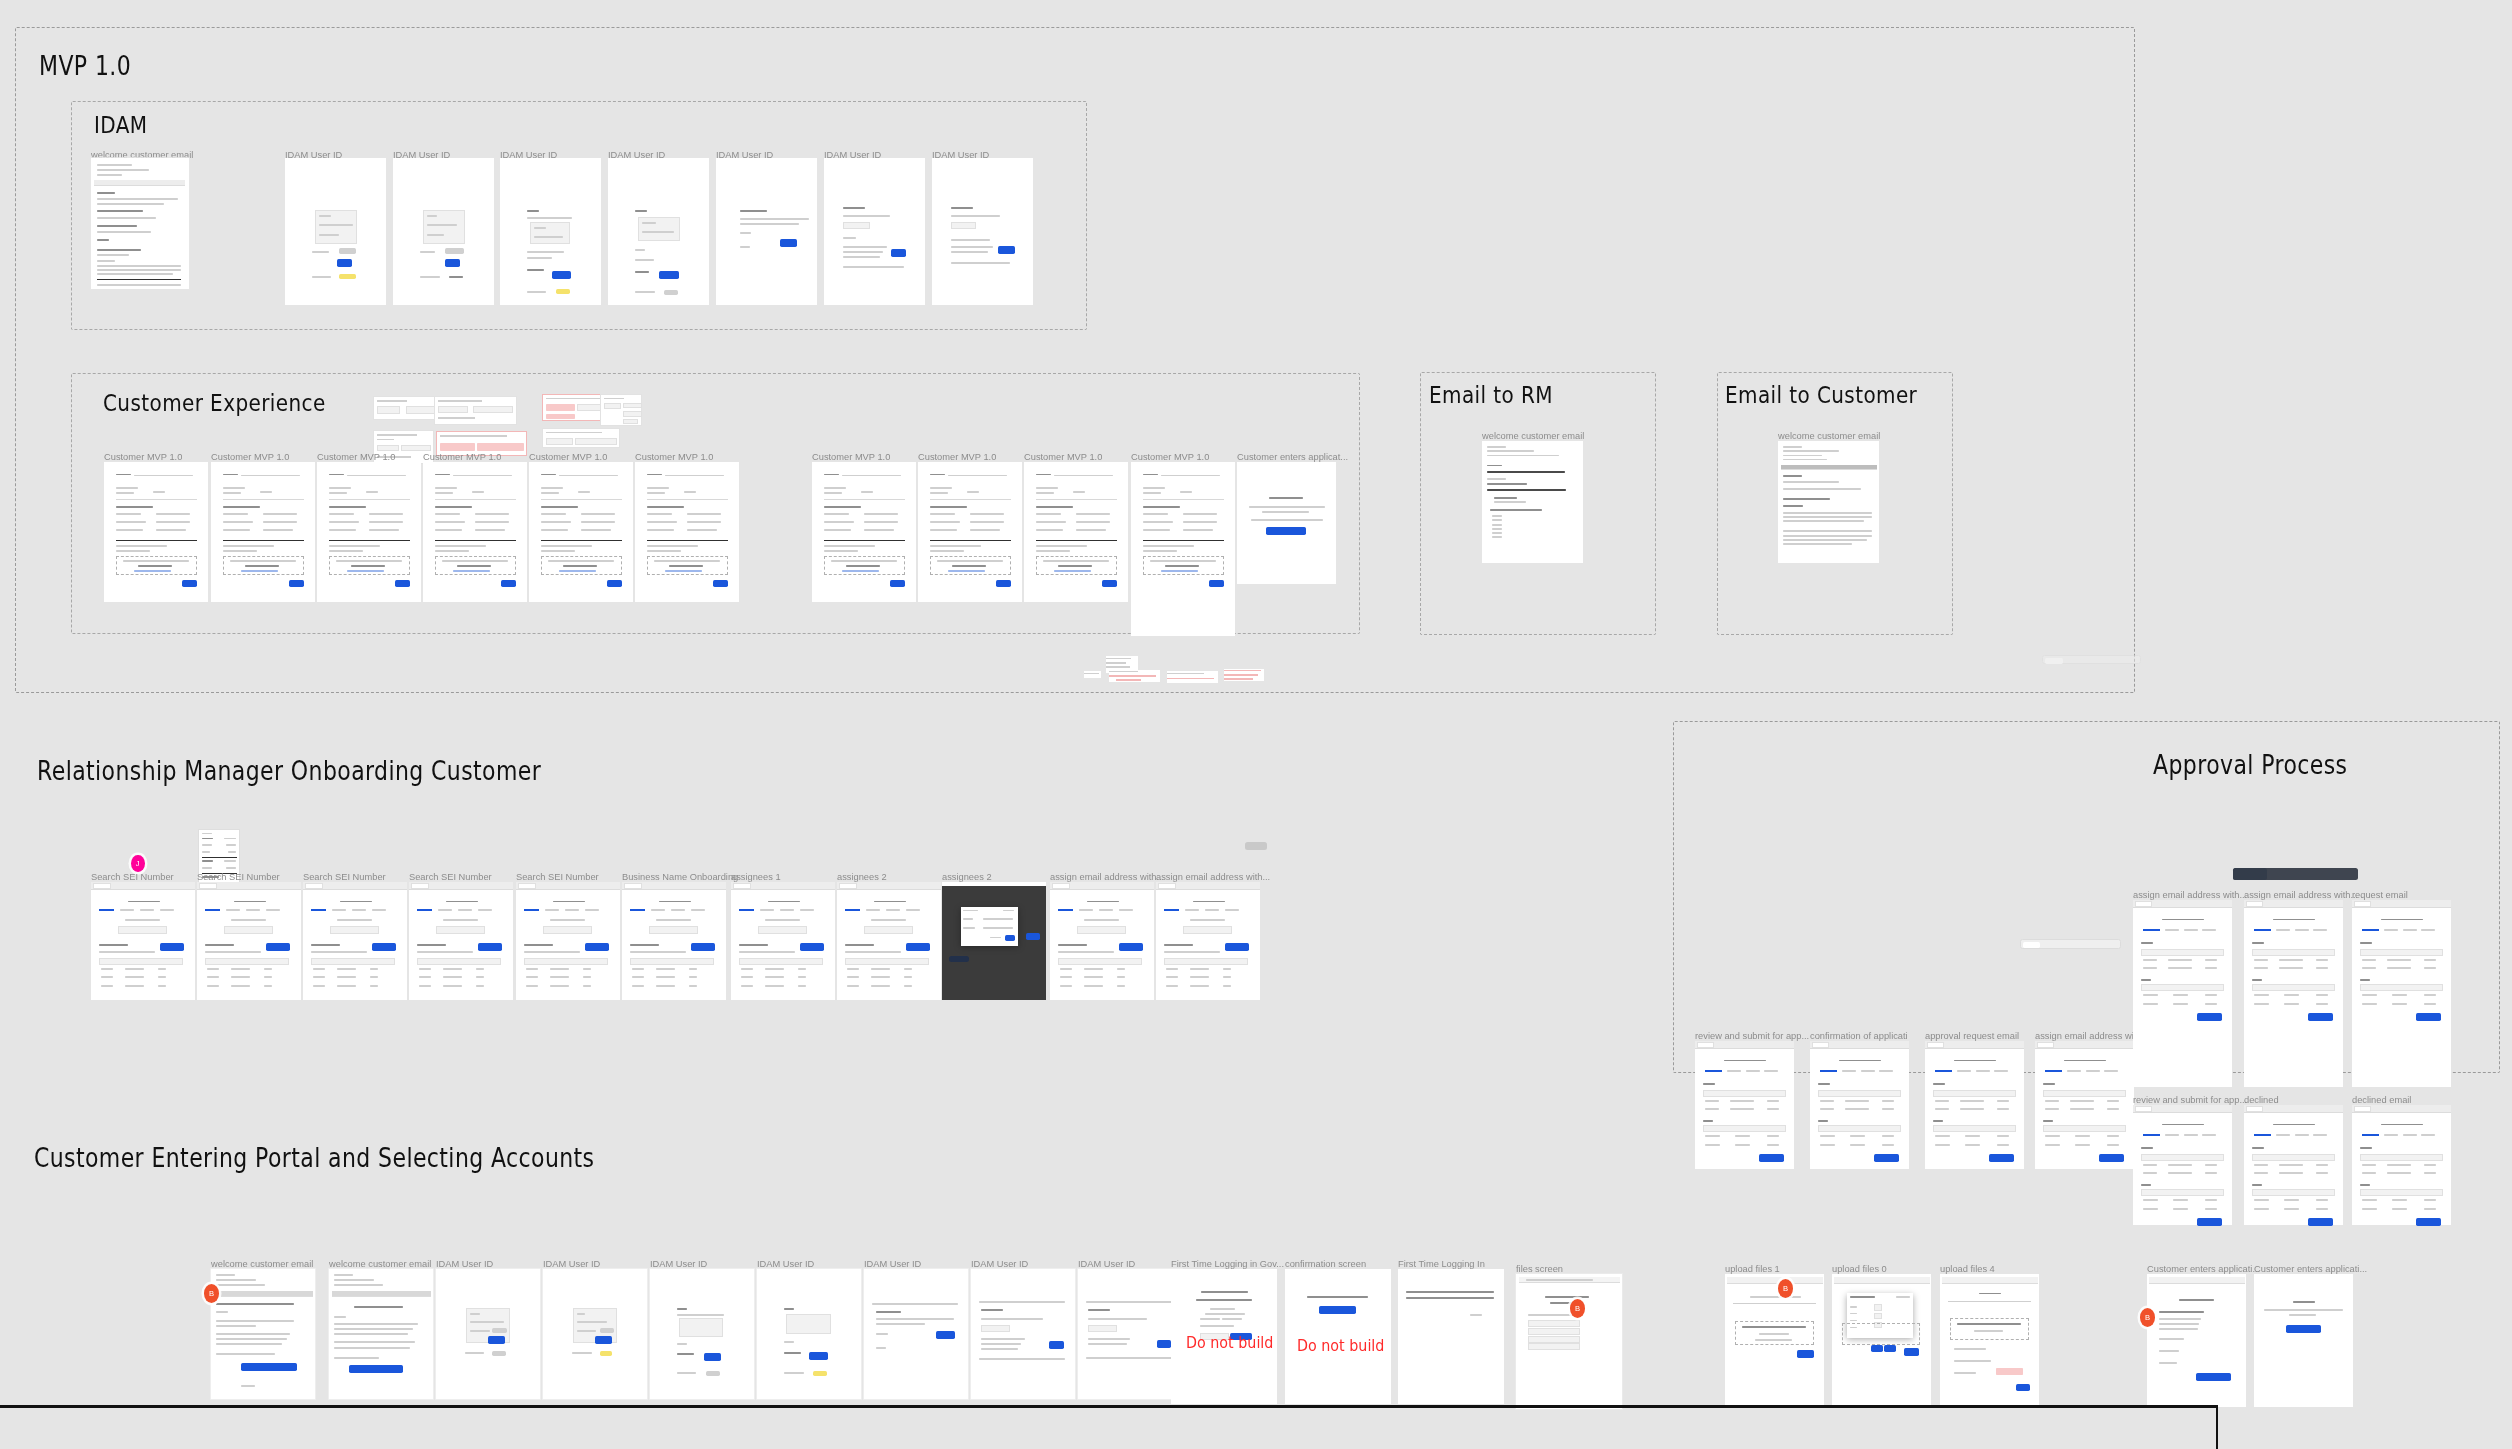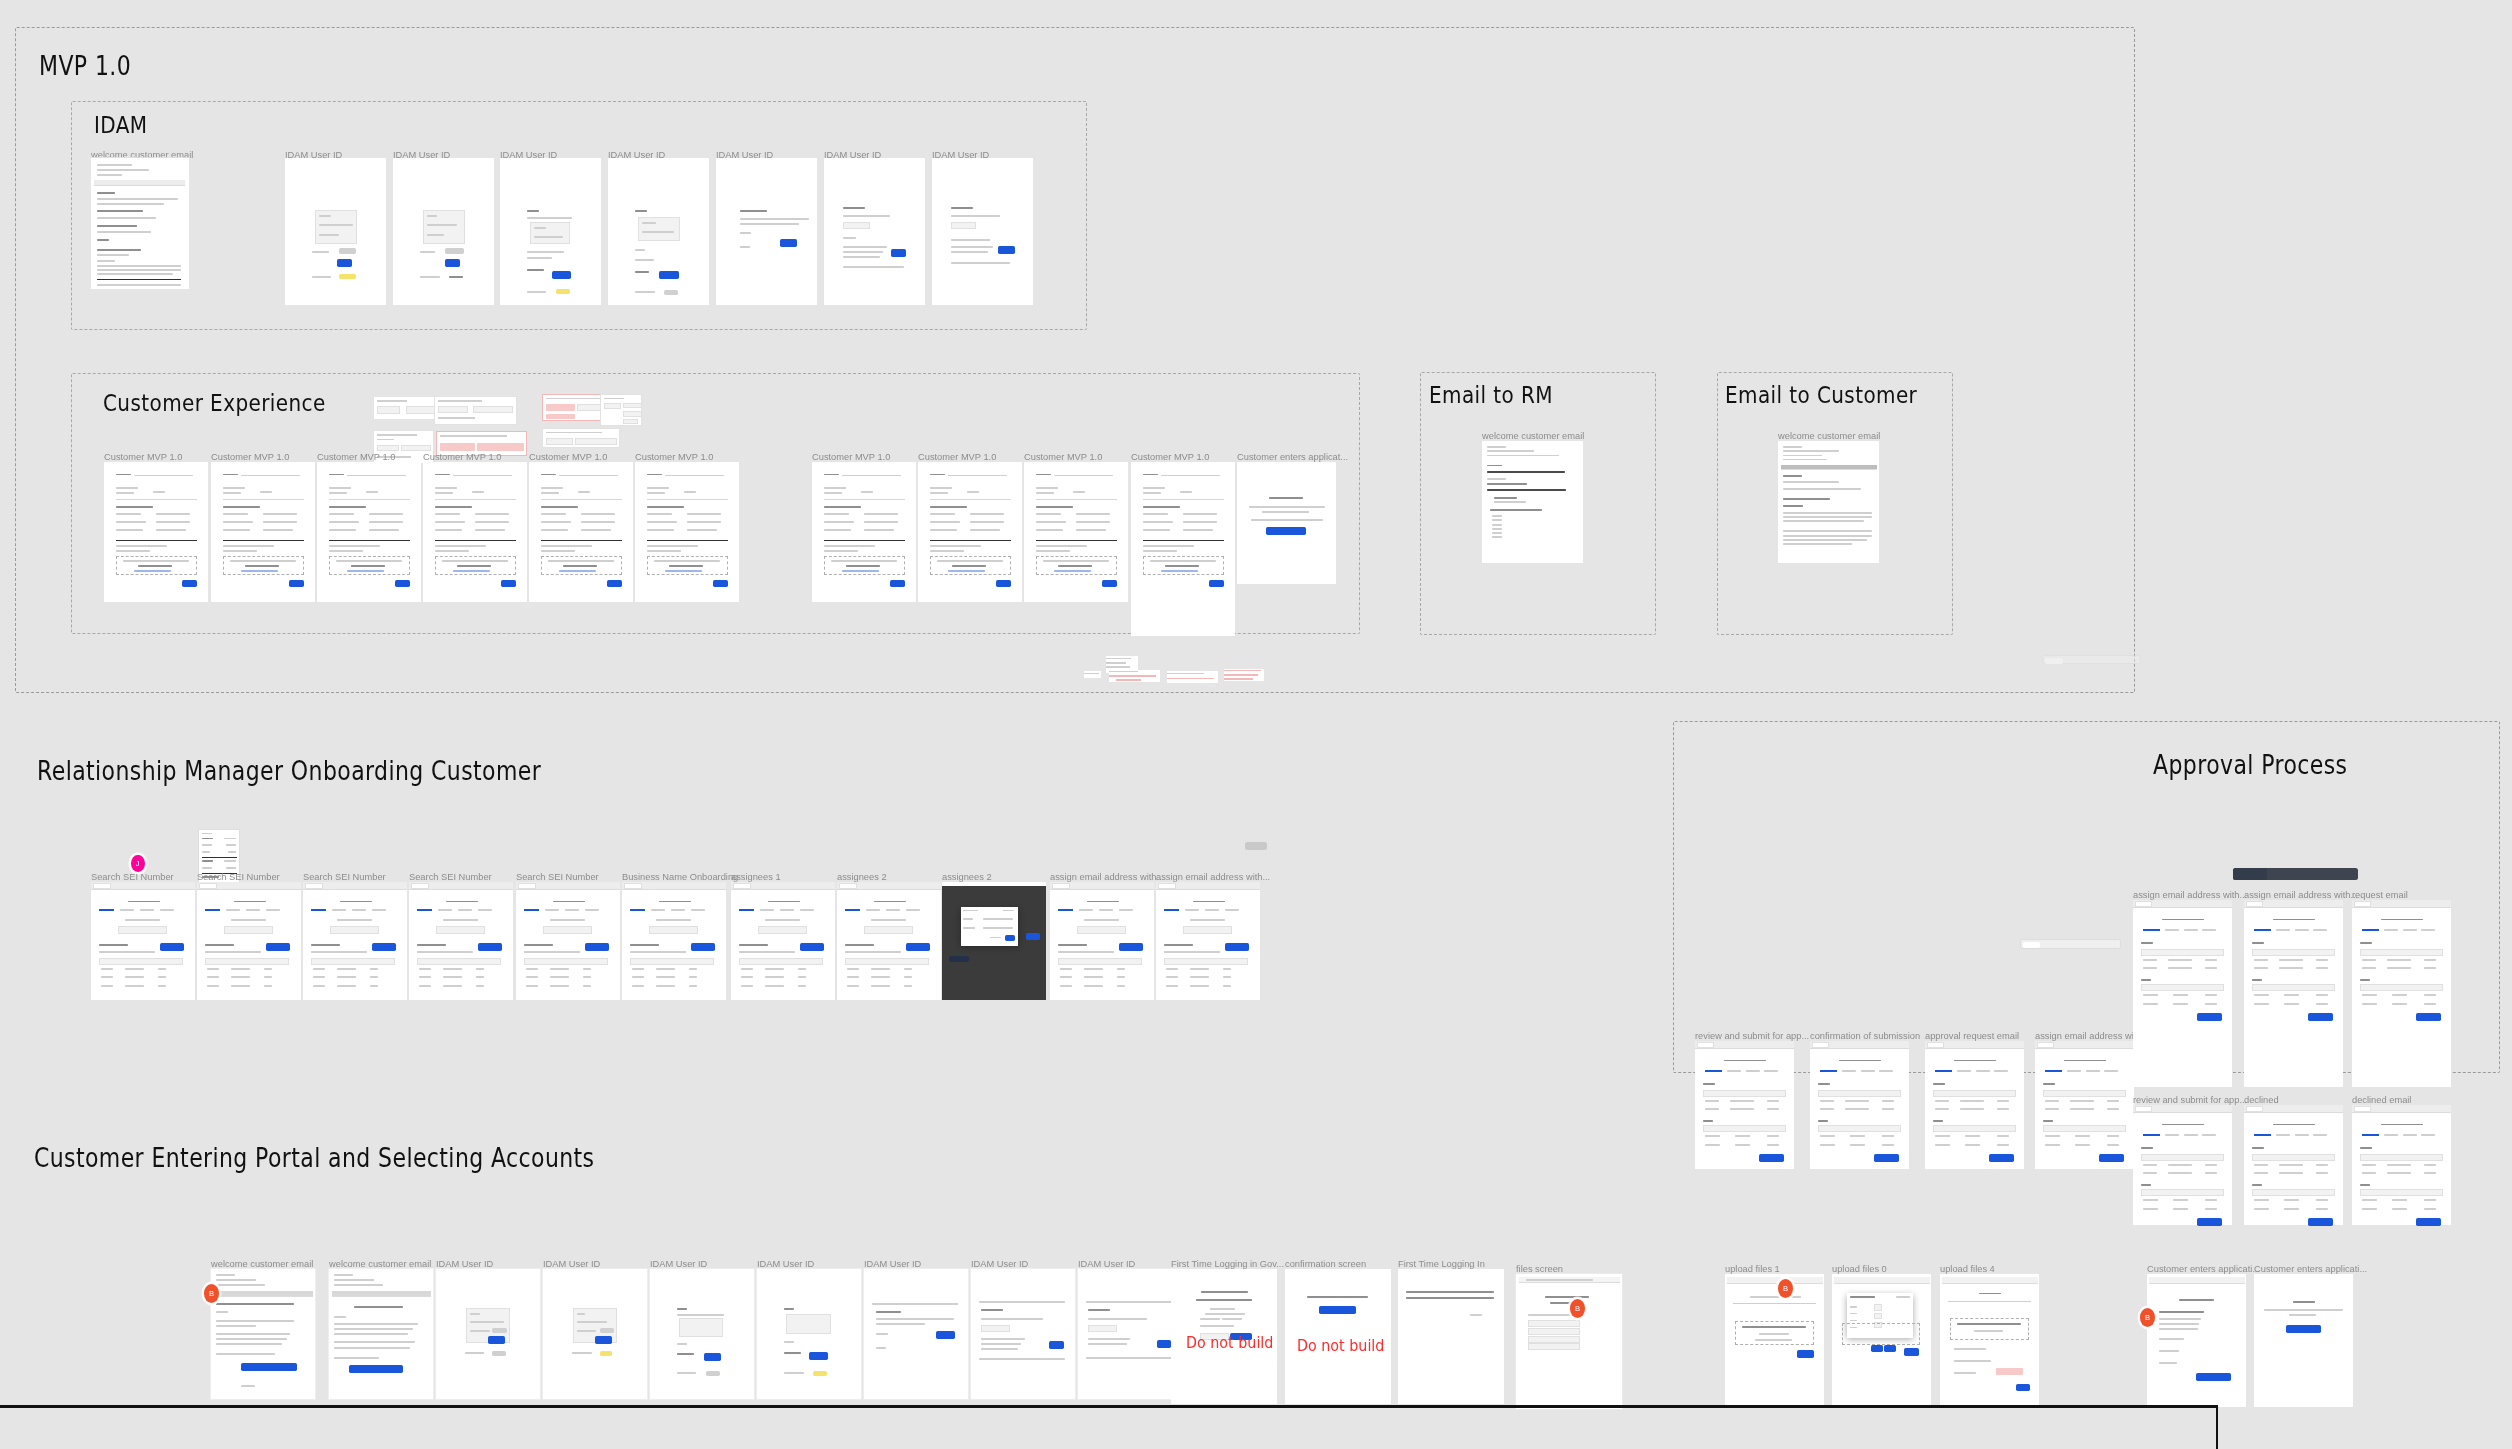--- a/index.html
+++ b/index.html
@@ -921,21 +921,21 @@
       <div class="blk" style="left:8.4px; top:84px; width:83px; height:6.7px;"></div>
       <div class="ln" style="left:10px; top:94px; width:15px;"></div>
       <div class="ln" style="left:40px; top:94px; width:15px;"></div>
       <div class="ln" style="left:72px; top:94px; width:11.8px;"></div>
       <div class="ln" style="left:10px; top:103px; width:15px;"></div>
       <div class="ln" style="left:40px; top:103px; width:15px;"></div>
       <div class="ln" style="left:72px; top:103px; width:11.8px;"></div>
       <div class="btn-blue" style="left:64px; top:113px; width:25px; height:7.6px;"></div>
     </div>
 
-  <div class="card-label" style="left:1810px; top:1031px;">confirmation of submission</div>
+  <div class="card-label" style="left:1810px; top:1031px;">confirmation of applicati</div>
   <div class="card ap-card" style="left:1810px; top:1041px; width:99px; height:128px;">
       <div class="topbar" style="left:0; top:0; width:100%; height:7.6px; background:#ededed;"></div>
       <div class="blk" style="left:1.7px; top:0.8px; width:17px; height:5.9px; background:#fff;"></div>
       <div class="ln dark" style="left:29px; top:18.5px; width:42px;"></div>
       <div class="rule" style="left:10px; top:29px; width:17px; background:#1a56db; height:1.7px;"></div>
       <div class="ln" style="left:32px; top:29px; width:13.5px;"></div>
       <div class="ln" style="left:51px; top:29px; width:13.5px;"></div>
       <div class="ln" style="left:69px; top:29px; width:13.5px;"></div>
       <div class="ln dark" style="left:8.4px; top:42px; width:11.8px;"></div>
       <div class="blk" style="left:8.4px; top:49px; width:83px; height:6.7px;"></div>

